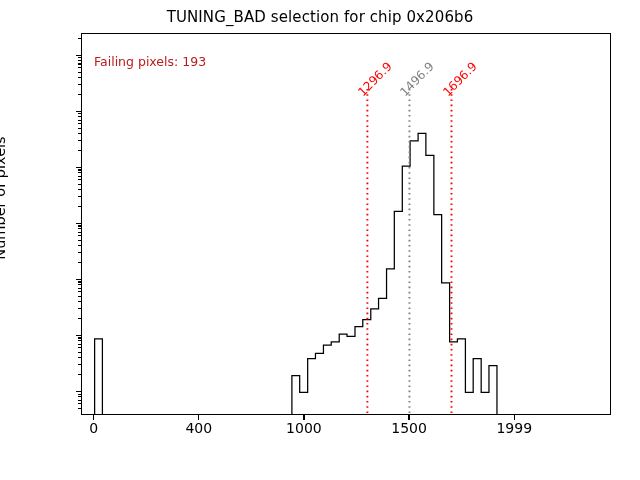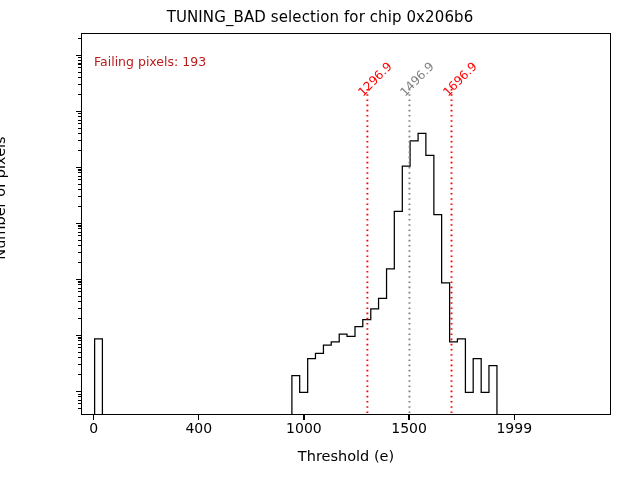--- a/index.html
+++ b/index.html
@@ -67,21 +67,20 @@
   .vline-label.gray{color:#808080;}
 </style>
 </head>
 <body>
 
 <div id="figure">
 
   <div id="chart-title">TUNING_BAD selection for chip 0x206b6</div>
 
   <div id="ylabel">Number of pixels</div>
-  <div id="xlabel">Threshold (e)</div>
 
   <div id="plot-area">
     <div id="plot-inner">
       <svg class="layer" id="svg-hist" viewBox="0 0 530 382" preserveAspectRatio="none">
           <path d="M 12.62 388 L 12.62 304.99 L 20.40 304.99 L 20.40 388 M 209.90 388 L 209.90 341.59 L 217.68 341.59 L 217.68 358.46 L 225.67 358.46 L 225.67 324.73 L 233.45 324.73 L 233.45 319.30 L 241.44 319.30 L 241.44 311.11 L 249.23 311.11 L 249.23 307.86 L 257.22 307.86 L 257.22 300.11 L 265.00 300.11 L 265.00 302.43 L 272.99 302.43 L 272.99 292.56 L 280.77 292.56 L 280.77 285.56 L 288.77 285.56 L 288.77 274.90 L 296.55 274.90 L 296.55 264.26 L 304.54 264.26 L 304.54 234.97 L 312.32 234.97 L 312.32 177.46 L 320.31 177.46 L 320.31 132.03 L 328.10 132.03 L 328.10 106.82 L 336.09 106.82 L 336.09 99.43 L 343.87 99.43 L 343.87 121.44 L 351.86 121.44 L 351.86 180.51 L 359.64 180.51 L 359.64 248.97 L 367.63 248.97 L 367.63 307.86 L 375.42 307.86 L 375.42 304.99 L 383.41 304.99 L 383.41 358.46 L 391.19 358.46 L 391.19 324.73 L 399.18 324.73 L 399.18 358.46 L 406.96 358.46 L 406.96 331.72 L 414.96 331.72 L 414.96 388" fill="none" stroke="#000000" stroke-width="1.25" stroke-linejoin="miter"></path>
         </svg>
       <svg class="layer" id="svg-vlines" viewBox="0 0 530 382" preserveAspectRatio="none">
           <line x1="285.37976190476195" x2="285.37976190476195" y1="55" y2="382" stroke="#ff0000" stroke-width="1.9" stroke-dasharray="1.6,3.6" stroke-linecap="butt"></line>
           <line x1="327.443253968254" x2="327.443253968254" y1="55" y2="382" stroke="#808080" stroke-width="1.9" stroke-dasharray="1.6,3.6" stroke-linecap="butt"></line>
           <line x1="369.50674603174605" x2="369.50674603174605" y1="55" y2="382" stroke="#ff0000" stroke-width="1.9" stroke-dasharray="1.6,3.6" stroke-linecap="butt"></line>

